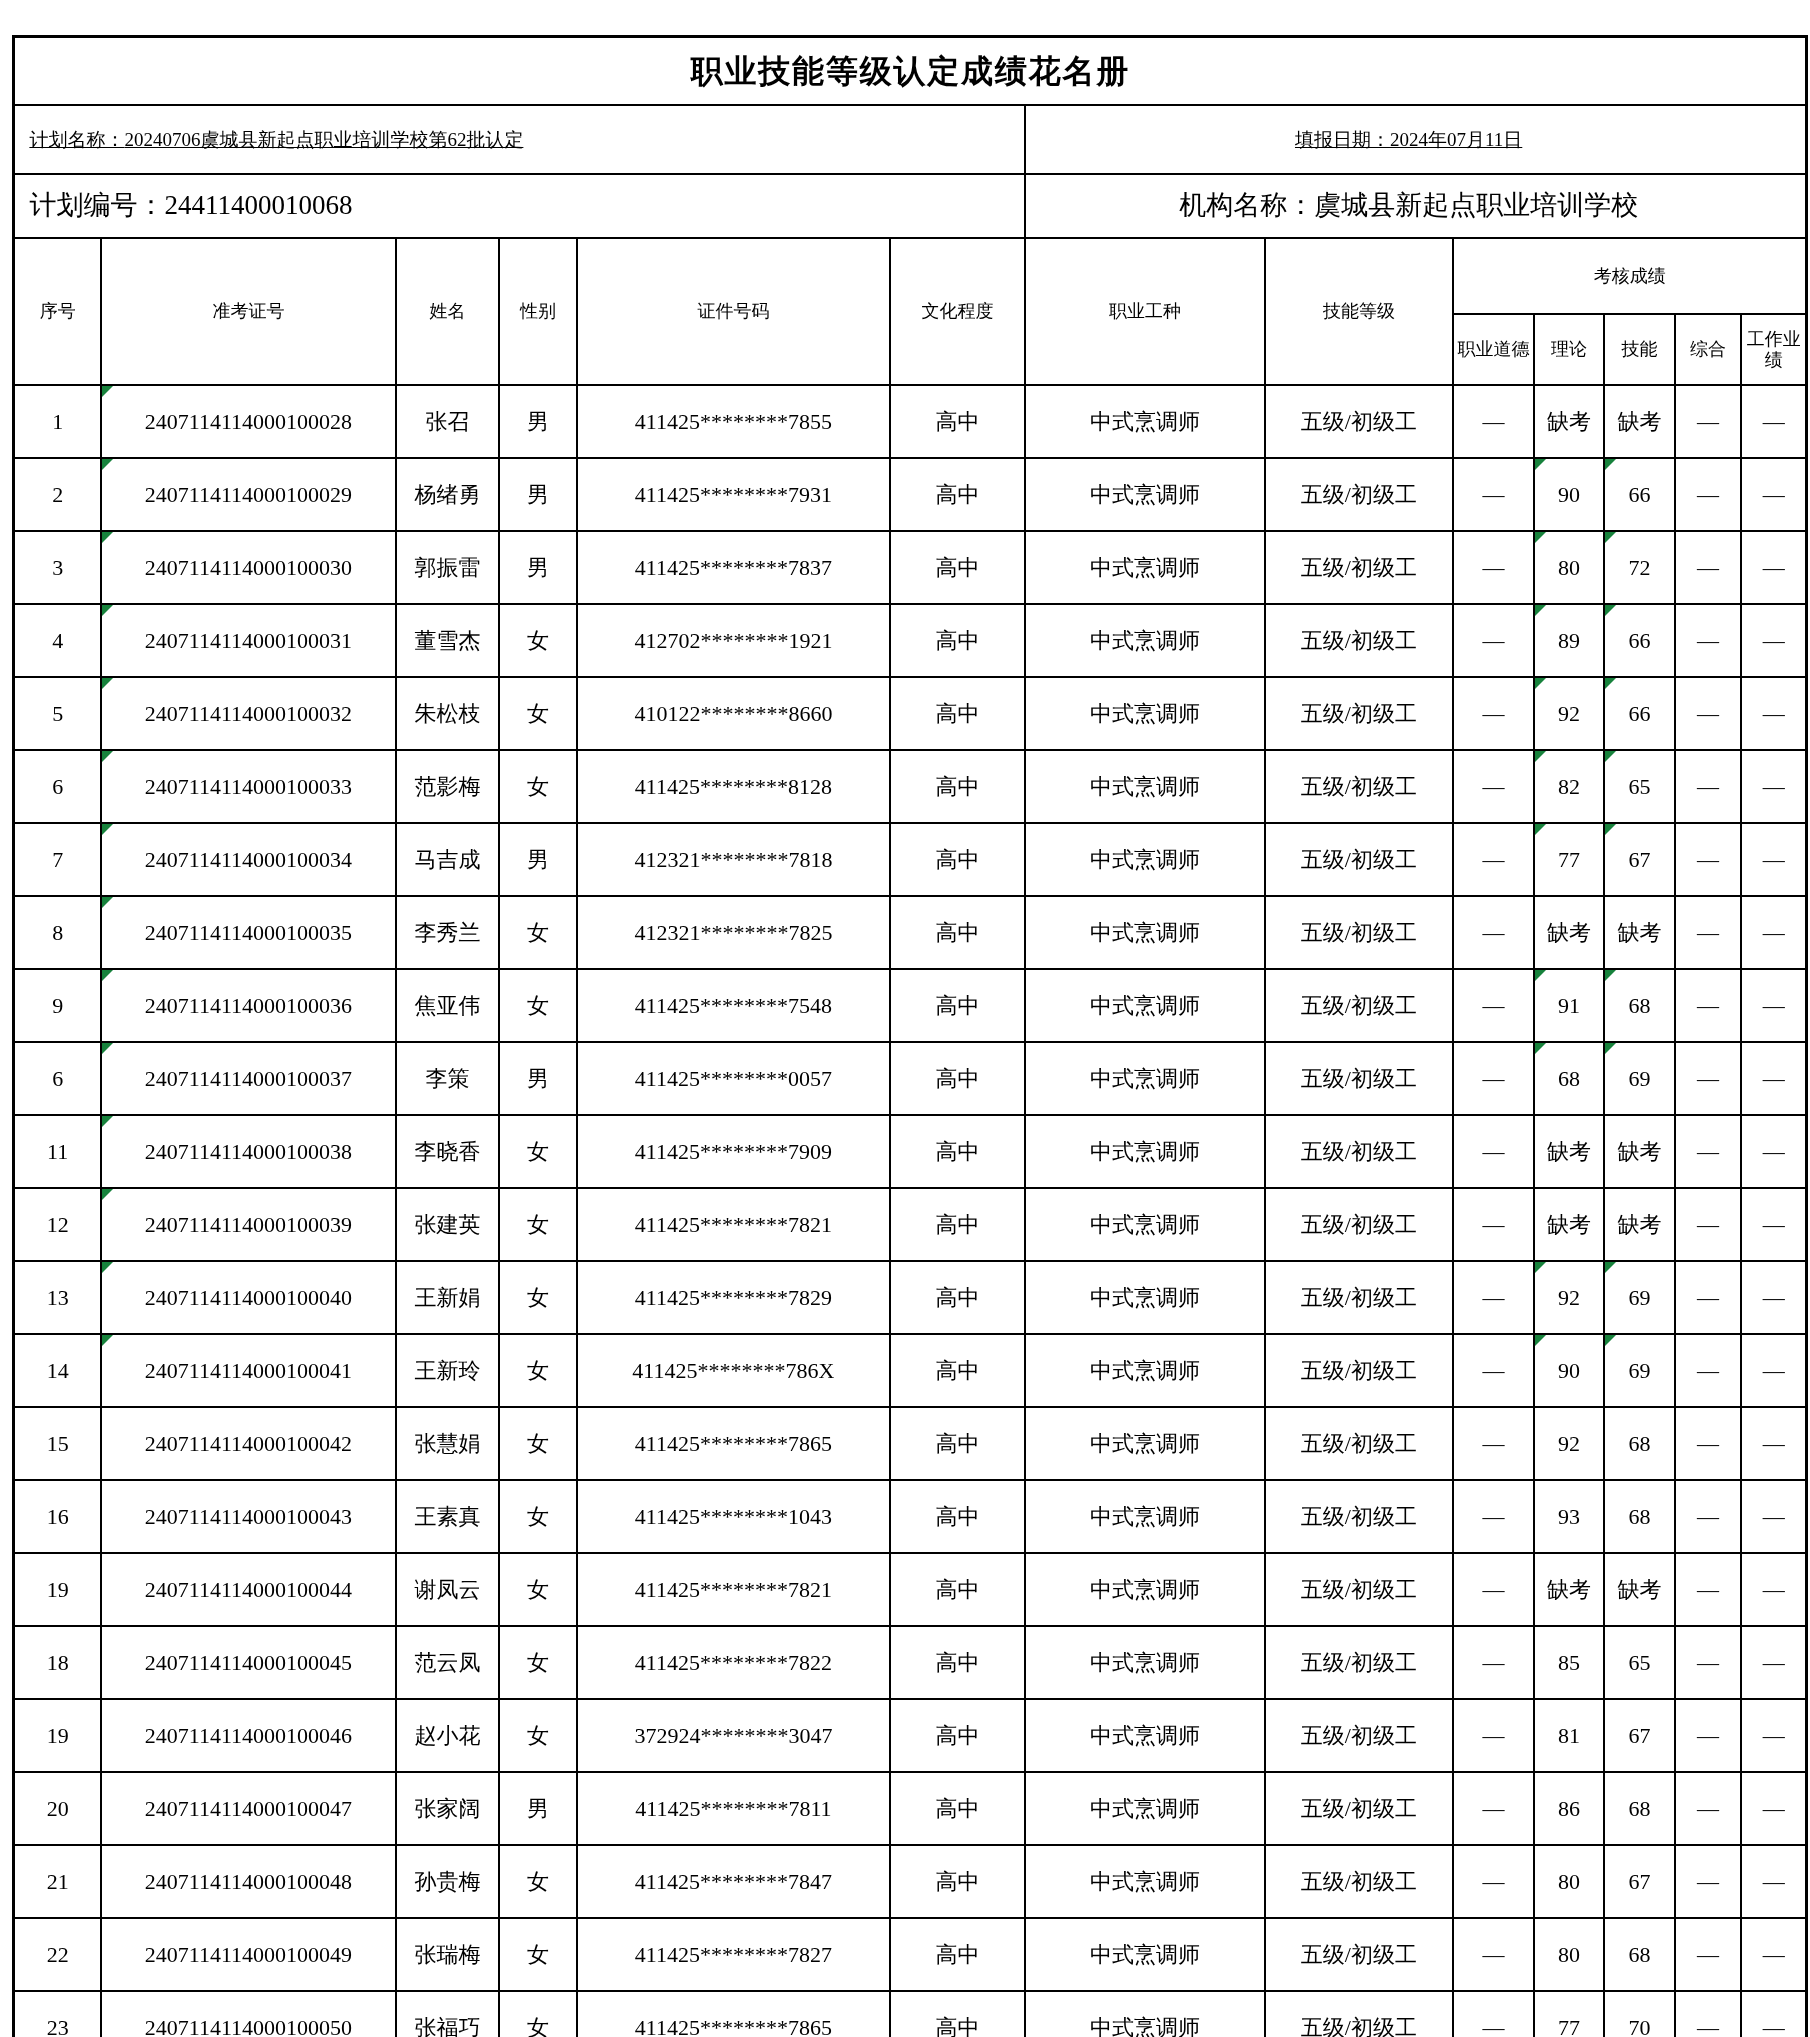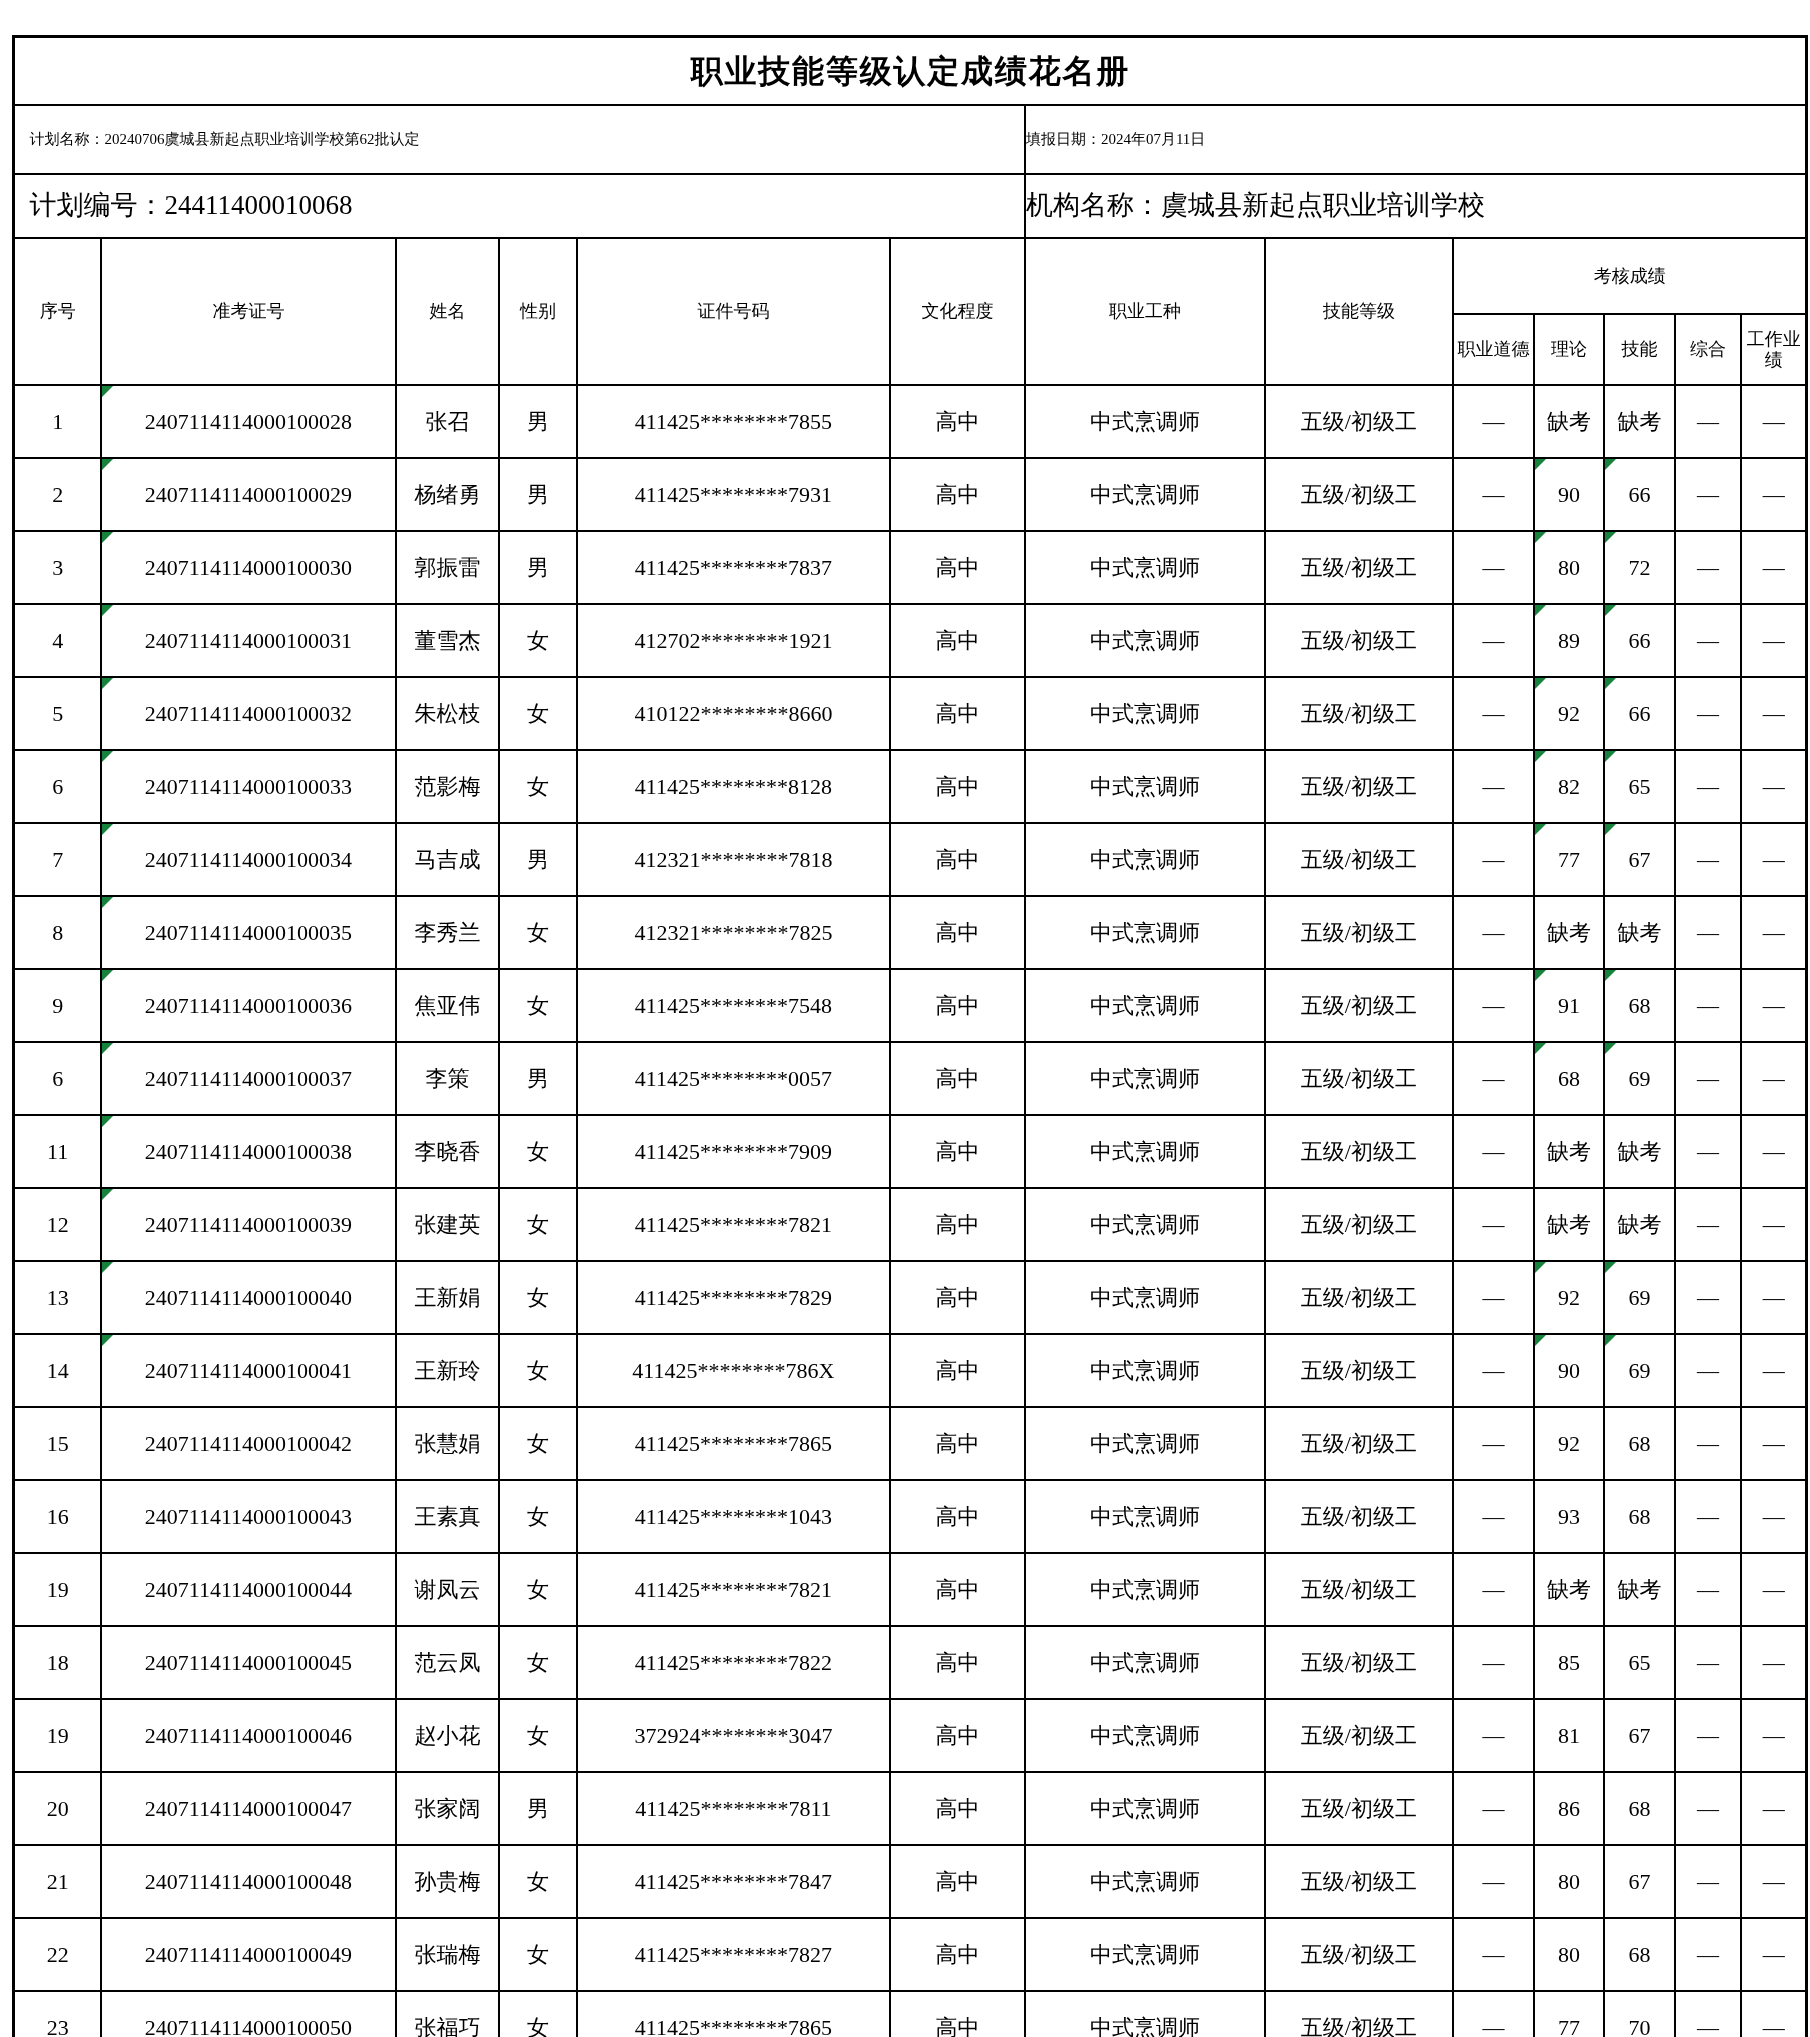--- a/index.html
+++ b/index.html
@@ -26,24 +26,24 @@
     line-height:1.25;
   }
   table{border:3.5px solid #000;}
   .title-row td{
     height:66px;
     font-size:32px;
     font-weight:bold;
     letter-spacing:1.8px;
     text-align:center;
   }
-  .info-row td{height:67px;font-size:15px;}
+  .info-row td{height:67px;font-size:19px;text-decoration:underline;}
   .info-row2 td{height:62px;font-size:27px;}
   .cell-left{text-align:left;padding-left:14px;}
-  .cell-right{text-align:left;padding-right:14px;}
+  .cell-right{text-align:center;padding-right:14px;}
   .hdr td{font-size:18px;}
   .hdr-main td{height:74px;}
   .hdr-sub td{height:69px;line-height:1.15;}
   tbody td{height:71px;font-size:22px;}
   td.num{font-size:22px;letter-spacing:0px;}
   .tri{position:relative;}
   .tri::before{
     content:"";
     position:absolute;
     top:0;left:0;

